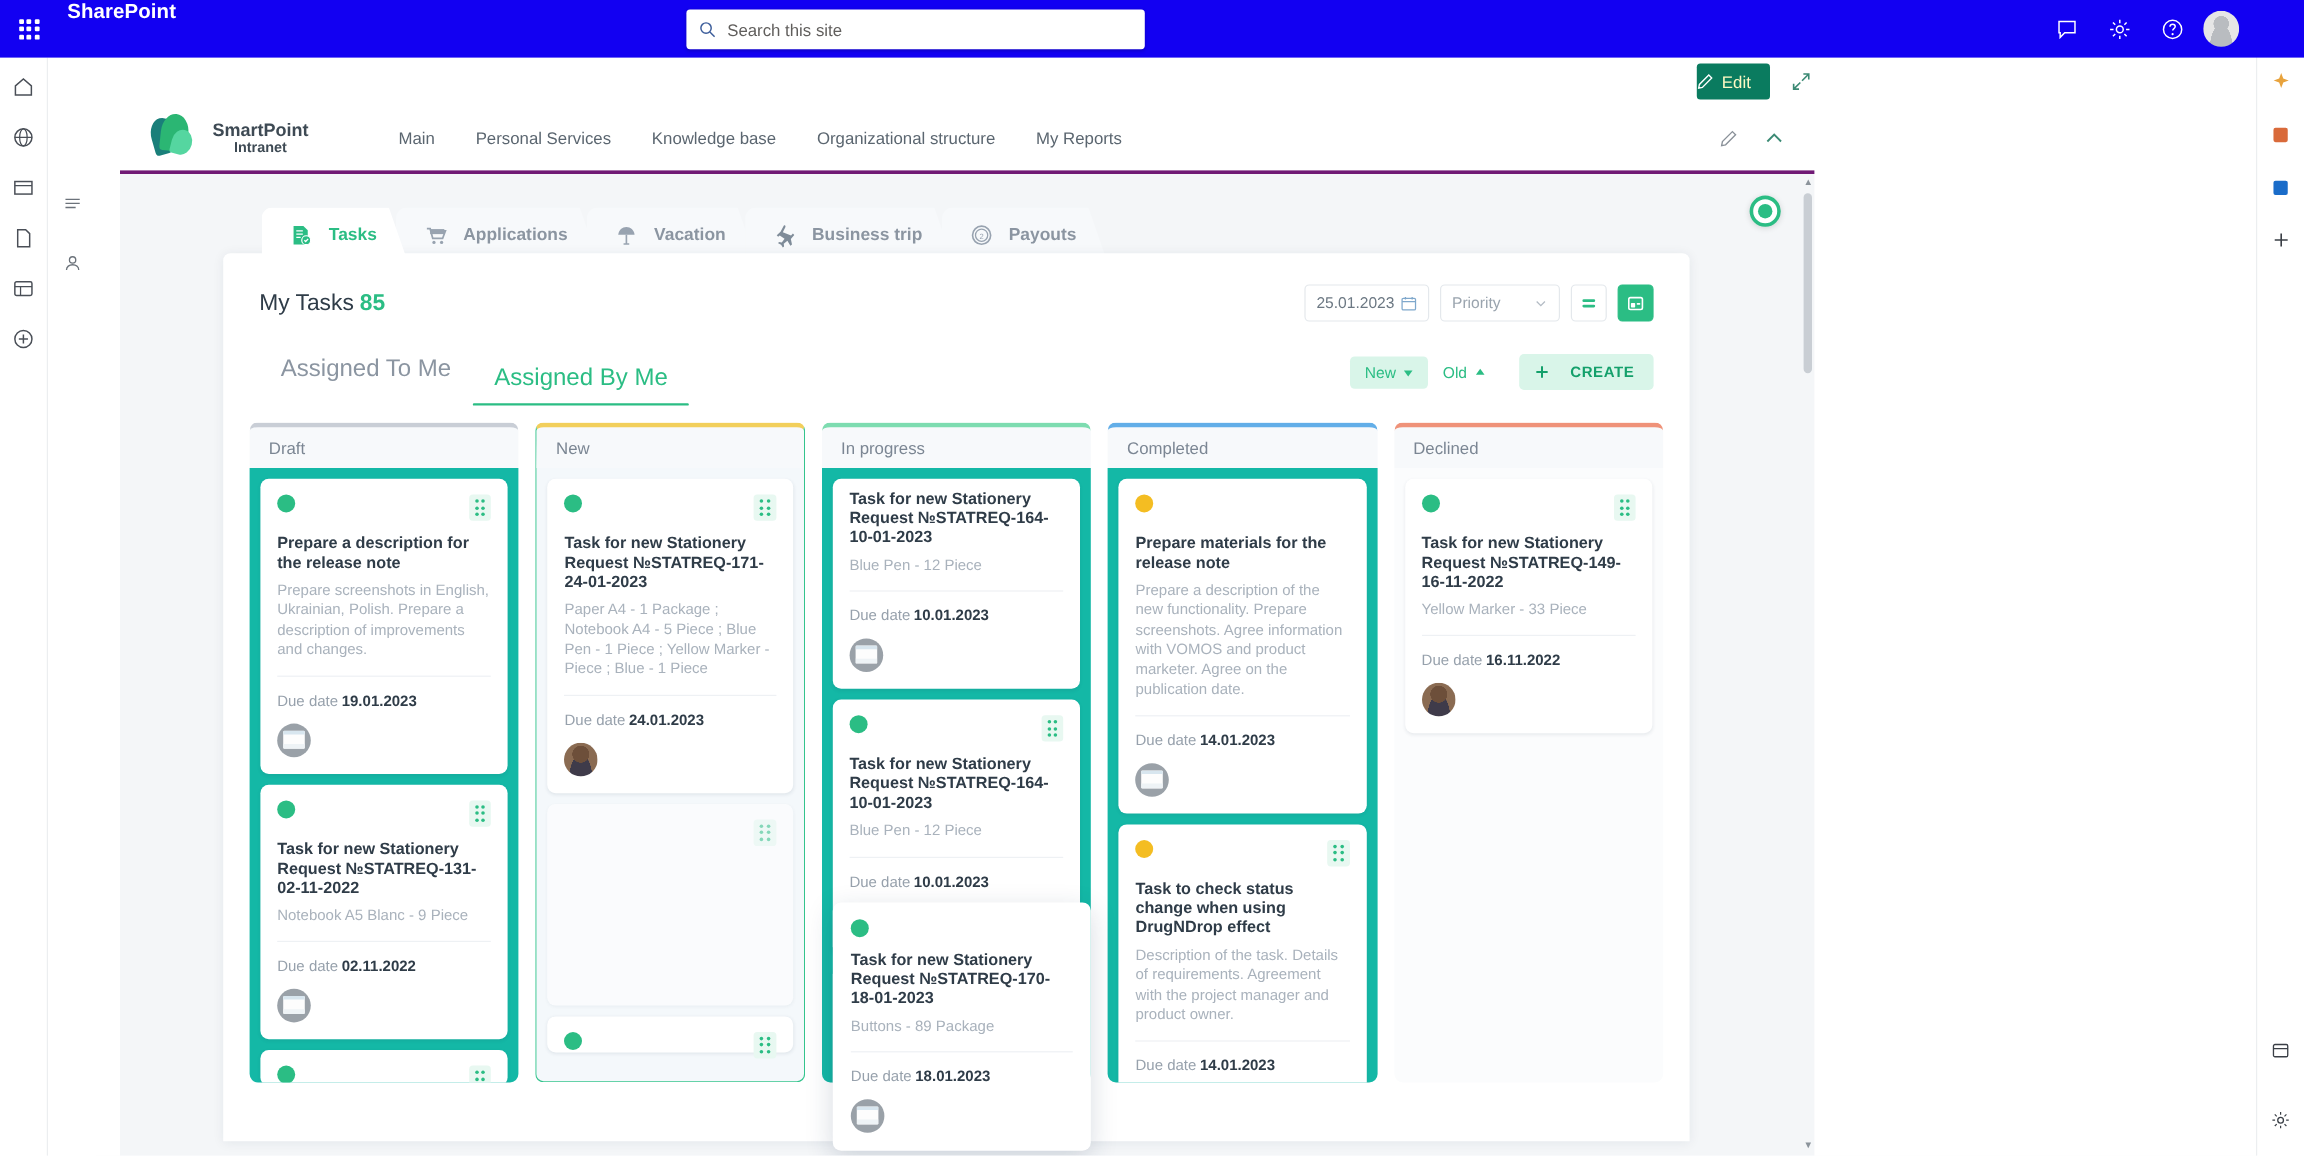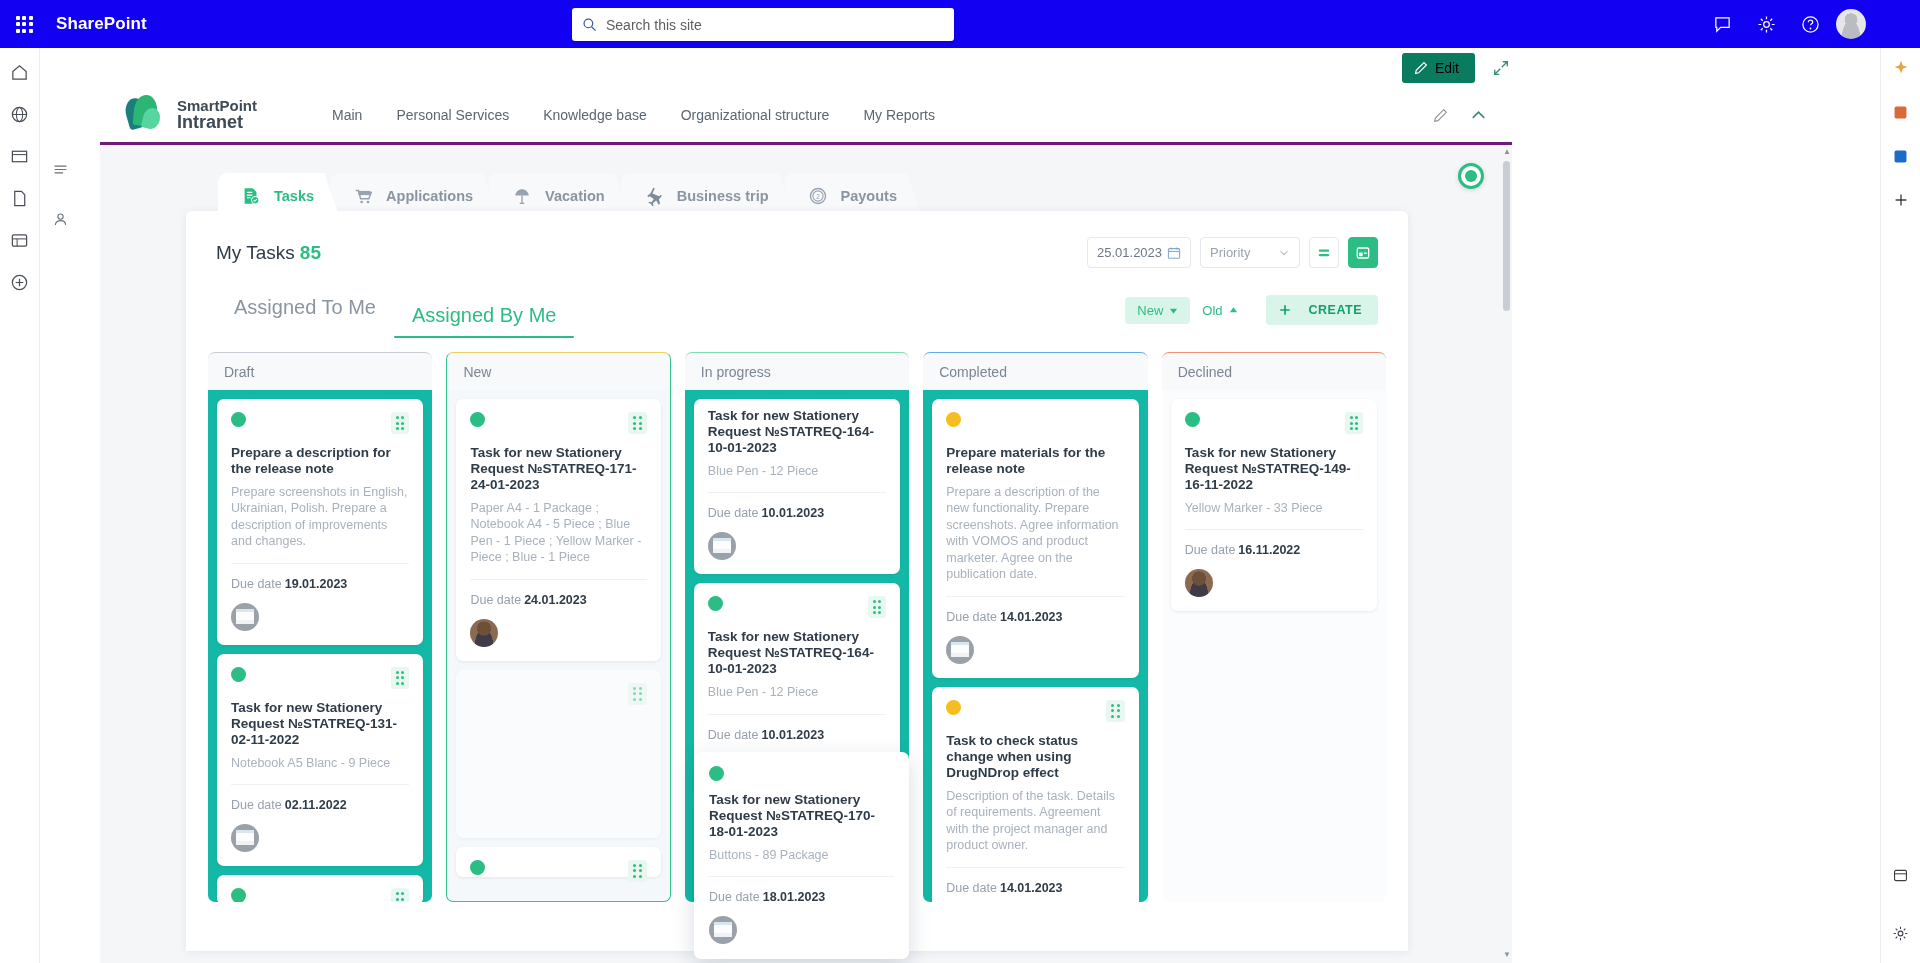--- a/index.html
+++ b/index.html
@@ -5,21 +5,21 @@
   * { box-sizing: border-box; margin: 0; padding: 0; }
   html, body {
     width: 1920px; height: 963px;
     font-family: "Liberation Sans", sans-serif;
     background: #ffffff; overflow: hidden;
   }
 
   
   .suitebar {
     position: absolute; top: 0; left: 0; width: 1920px; height: 48px;
-    background: #1200f2; display: flex; align-items: center; z-index: 60;
+    background: #1200f2; display: flex; align-items: flex-start; z-index: 60;
   }
   .waffle { width: 48px; height: 48px; display: flex; align-items: center; justify-content: center; cursor: pointer; }
   .waffle-grid { display: grid; grid-template-columns: repeat(3, 4px); grid-template-rows: repeat(3, 4px); gap: 2.5px; }
   .waffle-grid i { width: 4px; height: 4px; background: #fff; border-radius: 1px; display: block; }
   .sp-brand {
     color: #fff; font-size: 17px; font-weight: bold; margin-left: 8px;
     letter-spacing: .1px; cursor: pointer;
   }
   .sp-search-wrap {
     position: absolute; left: 572px; top: 8px; width: 382px; height: 33px;
@@ -67,41 +67,41 @@
   }
   .rr-ico { width: 28px; height: 28px; display: flex; align-items: center; justify-content: center; cursor: pointer; }
 
   
   .cmdbar {
     position: absolute; left: 80px; top: 48px; width: 1449px; height: 40px;
     background: #fff; display: flex; align-items: center; justify-content: flex-end;
     padding-right: 14px; gap: 12px; z-index: 30;
   }
   .edit-btn {
-    background: #0a7b5f; color: #000000; border: none; border-radius: 3px;
-    height: 30px; padding: 0 16px 0 12px; font-size: 14px; cursor: pointer;
+    background: #0a7b5f; color: #fef9c3; border: none; border-radius: 3px;
+    height: 30px; padding: 0 16px 0 0; font-size: 14px; cursor: pointer;
     display: flex; align-items: center; gap: 7px; font-family: "Liberation Sans", sans-serif;
   }
   .expand-btn { width: 28px; height: 28px; display: flex; align-items: center; justify-content: center; cursor: pointer; color: #3b8a74; }
 
   
   .siteheader {
     position: absolute; left: 100px; top: 88px; width: 1412px; height: 57px;
     background: #fff; border-bottom: 3px solid #701a75;
     display: flex; align-items: center; z-index: 25;
   }
   .logo-wrap { display: flex; align-items: center; margin-left: 26px; cursor: pointer; }
   .logo-mark { width: 42px; height: 40px; position: relative; }
   .logo-mark span { position: absolute; border-radius: 50% 50% 50% 12%; display: block; }
   .lm1 { width: 22px; height: 30px; left: 0; top: 3px; background: #1a7f7a; transform: rotate(-16deg); }
   .lm2 { width: 23px; height: 31px; left: 8px; top: 0px; background: #2bb673; transform: rotate(6deg); }
   .lm3 { width: 17px; height: 21px; left: 17px; top: 13px; background: #55d6a0; transform: rotate(14deg); }
   .logo-text { margin-left: 9px; line-height: 1.04; }
   .logo-text .t1 { font-size: 15px; font-weight: bold; color: #3e4a54; display: block; }
-  .logo-text .t2 { font-size: 18px; font-weight: bold; color: #3e4a54; display: block; }
+  .logo-text .t2 { font-size: 12px; font-weight: bold; color: #3e4a54; display: block; margin-left: 18px; }
   .site-nav { display: flex; align-items: center; gap: 34px; margin-left: 75px; }
   .site-nav a { font-size: 14px; color: #5b6670; text-decoration: none; cursor: pointer; }
   .site-hdr-right { margin-left: auto; display: flex; align-items: center; gap: 14px; margin-right: 22px; }
   .shr-ico { width: 24px; height: 24px; display: flex; align-items: center; justify-content: center; cursor: pointer; color: #8a9199; }
 
   
   .canvas {
     position: absolute; left: 100px; top: 145px; width: 1412px; height: 818px;
     background: #f4f6f8; overflow: hidden; z-index: 10;
   }
@@ -165,21 +165,21 @@
     border: none; border-radius: 4px; font-size: 12.5px; font-weight: bold; letter-spacing: .5px;
     display: flex; align-items: center; gap: 17px; cursor: pointer; margin-left: 16px;
     font-family: "Liberation Sans", sans-serif;
   }
 
   
   .board { display: flex; gap: 14px; padding: 14px 22px 0 22px; height: 560px; }
   .col { width: 228px; position: relative; }
   .col-head {
     height: 38px; background: #f7f9fb; border-radius: 7px 7px 0 0; display: flex; align-items: center;
-    padding: 0 16px; font-size: 14px; color: #7b8693; border-top: 1px solid #0ea5e9;
+    padding: 0 16px; font-size: 14px; color: #7b8693; border-top: 4px solid #0ea5e9;
   }
   .col-body {
     background: #14b8a6; border-radius: 0 0 7px 7px; padding: 0 9px 9px 9px;
     height: 512px; overflow: hidden;
   }
   .col.highlight .col-body { background: #f4f8fb; border: 1.5px solid #34c48d; border-top: none; }
   .col.highlight .col-head { border-left: 1.5px solid #34c48d; border-right: 1.5px solid #34c48d; }
 
   .card {
     background: #fff; border-radius: 7px; padding: 13px 14px 14px 14px; margin-top: 9px;

